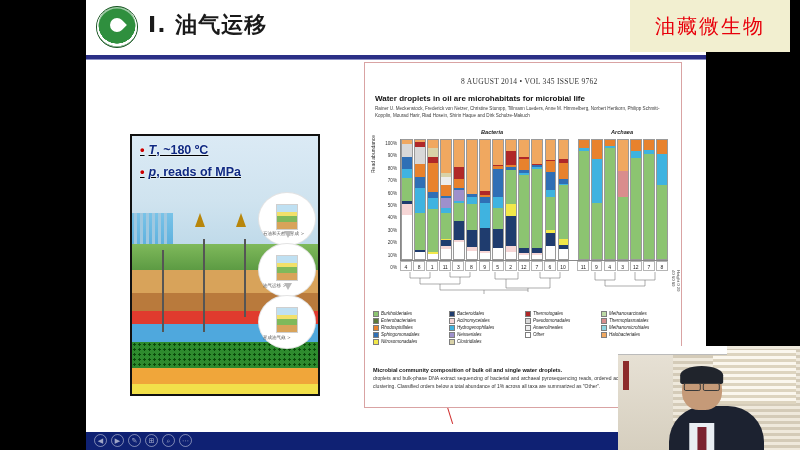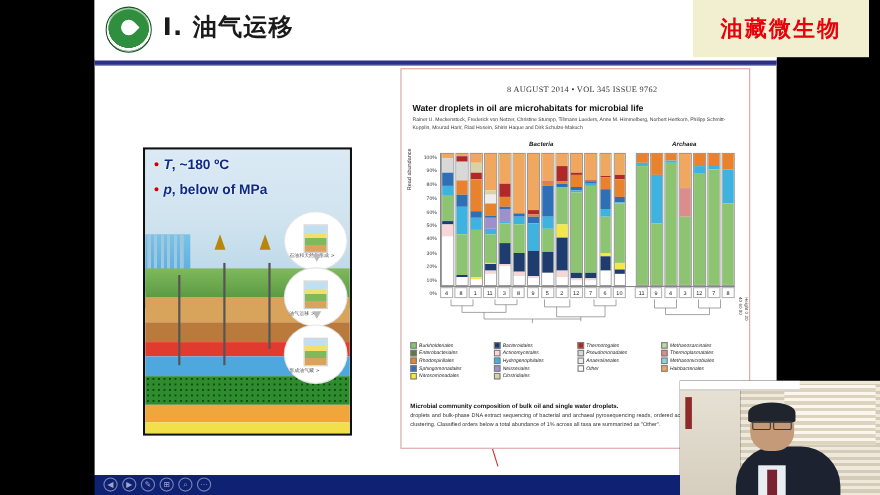--- a/index.html
+++ b/index.html
@@ -38,37 +38,37 @@
     position: absolute; left: 62px; top: 10px;
     font-size: 22px; font-weight: bold; color: #1a1a1a;
     letter-spacing: 1px;
     font-family: "DejaVu Sans", sans-serif;
   }
   .badge {
     position: absolute; left: 544px; top: 0; width: 160px; height: 52px;
     background: #f2efd0; display: flex; align-items: center; justify-content: center;
   }
   .badge span {
-    color: #e8000b; font-size: 20px; font-weight: bold; letter-spacing: 2px;
+    color: #e8000b; font-size: 20px; font-weight: normal; letter-spacing: 2px;
     font-family: "DejaVu Sans", sans-serif;
   }
   .hdr-rule {
     position: absolute; left: 0; top: 55px; width: 620px; height: 4px;
     background: #2b2f86;
   }
   .hdr-rule2 {
     position:absolute; left:0; top:59px; width:620px; height:1px; background:#8b8fc4;
   }
 
   
   .left-panel {
     position: absolute; left: 44px; top: 134px; width: 190px; height: 262px;
     border: 2px solid #111; background: #fff; overflow: hidden;
   }
-  .bullets { position: absolute; left: 8px; top: 6px; z-index: 6; }
+  .bullets { position: absolute; left: 8px; top: 6px; z-index: 6; text-decoration: underline; }
   .bullets li {
     list-style: none; color: #102a83; font-size: 12.5px; font-weight: bold;
     margin-bottom: 7px; white-space: nowrap; text-shadow: 0 0 2px #fff;
   }
   .bullets li::before { content: "\2022"; color:#c00; margin-right:4px; font-size:13px; }
   .bullets i { font-style: italic; }
   .bullets sub { font-size: 8px; }
 
   .geo { position:absolute; inset:0; }
   .sky { position:absolute; left:0; top:0; width:100%; height:46%;
@@ -308,21 +308,21 @@
         </div>
         <div class="arrow-dn a2"></div>
         <div class="callout c3">
           <div class="cube"></div>
           <div class="co-txt">形成油气藏 &gt;</div>
         </div>
       </div>
 
       <ul class="bullets">
         <li><i>T</i><span>, ~180 ºC</span></li>
-        <li><i>p</i><span>, below of MPa</span></li>
+        <li><i>p</i><span>, reads of MPa</span></li>
       </ul>
     </div>
 
     <svg class="connector" viewBox="0 0 620 432">
       <line x1="236" y1="265" x2="278" y2="63" stroke="#d03030" stroke-width="1"></line>
       <line x1="236" y1="272" x2="278" y2="407" stroke="#d03030" stroke-width="1"></line>
     </svg>
 
     <div class="article">
       <div class="sci-meta">8 AUGUST 2014 • VOL 345 ISSUE 9762</div>

